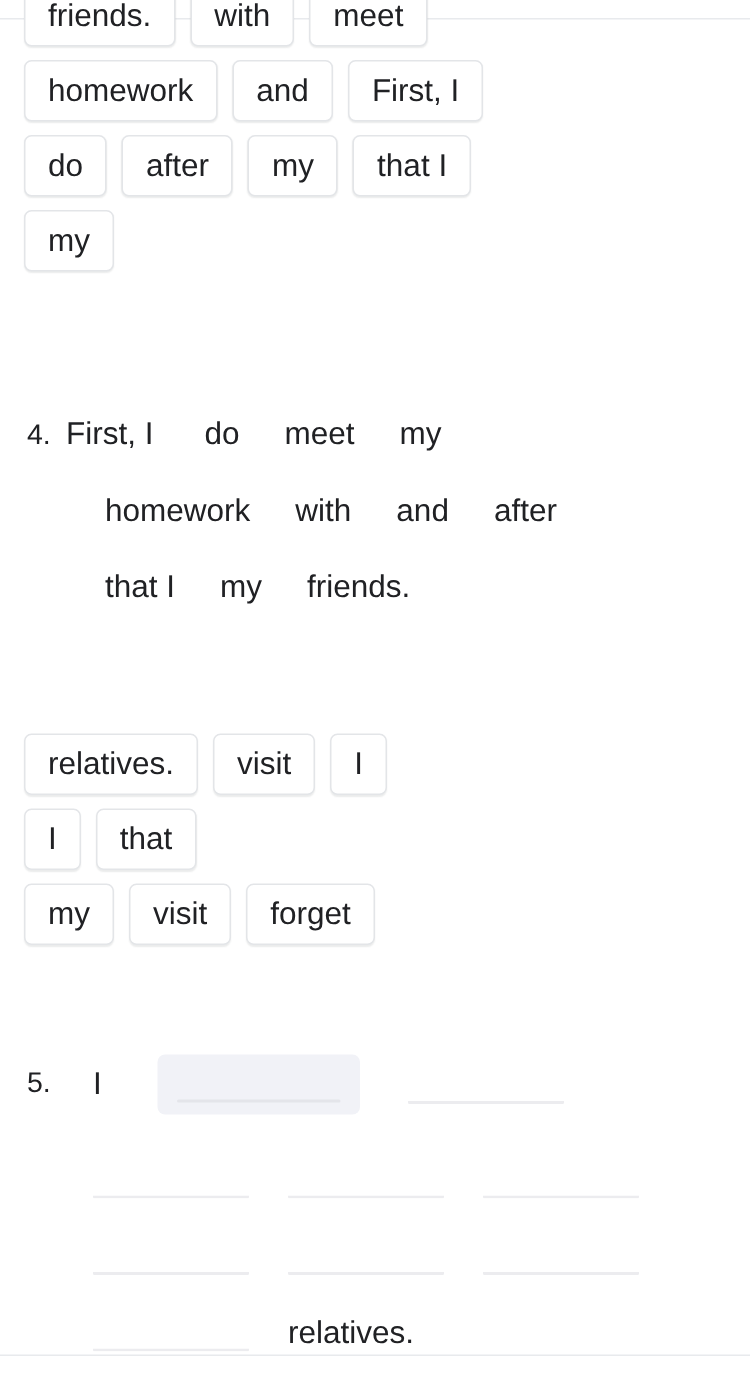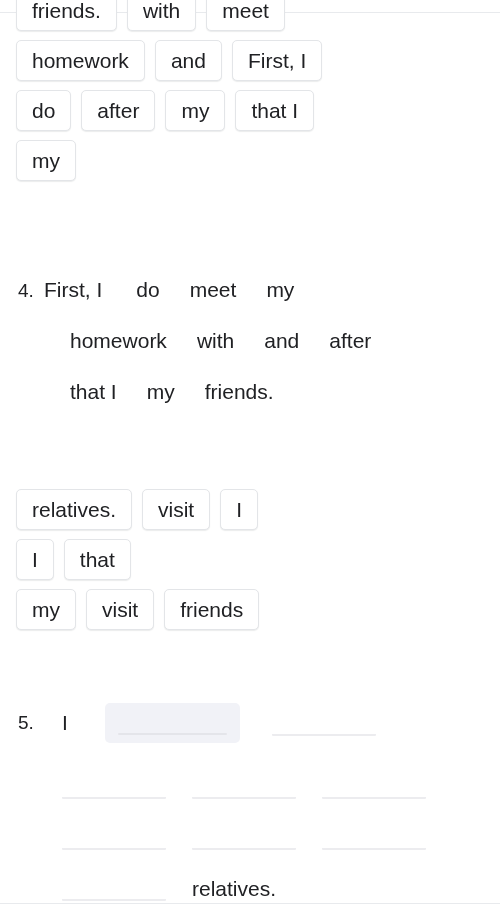--- a/index.html
+++ b/index.html
@@ -230,21 +230,21 @@
   </div>
 
   <div class="chip-row">
     <span class="chip">I</span>
     <span class="chip">that</span>
   </div>
 
   <div class="chip-row">
     <span class="chip">my</span>
     <span class="chip">visit</span>
-    <span class="chip">friends</span>
+    <span class="chip">forget</span>
   </div>
 
 </div>
 
 <div class="question q5">
 
   <div class="q5-row r1">
     <span class="pad-num">5.</span>
     <span class="word-inline">I</span>
     <span class="blank active"></span>

